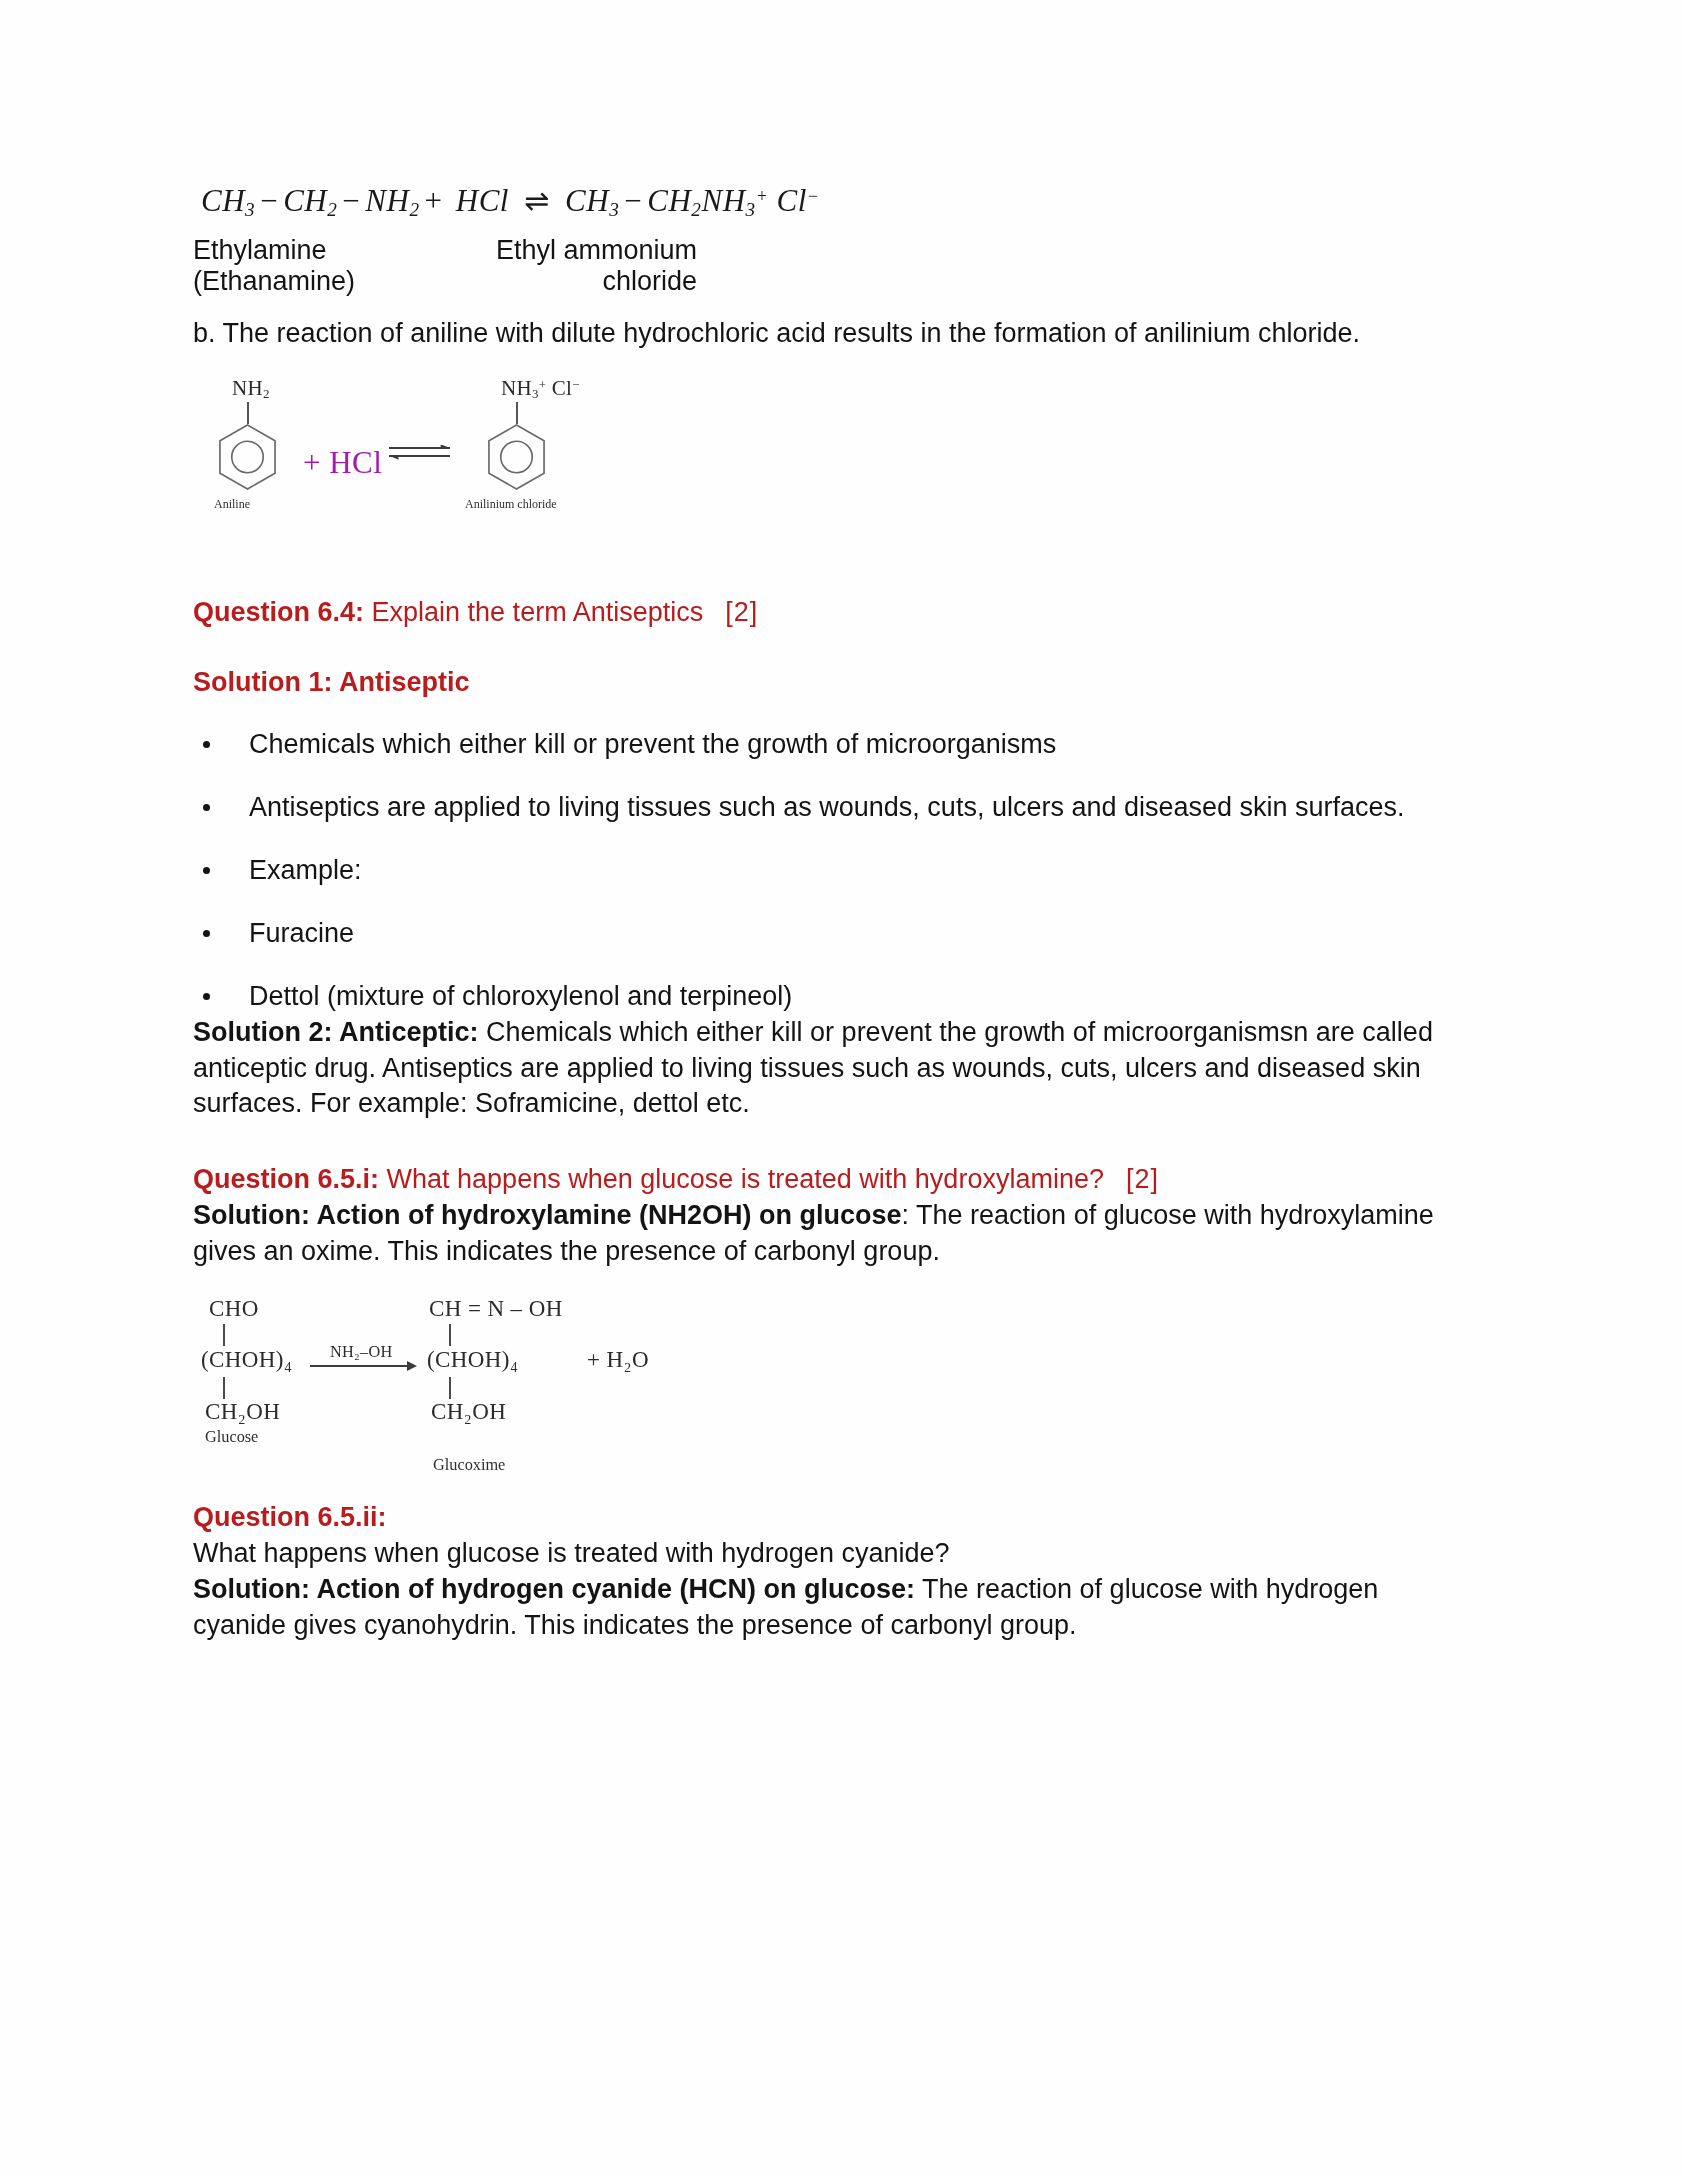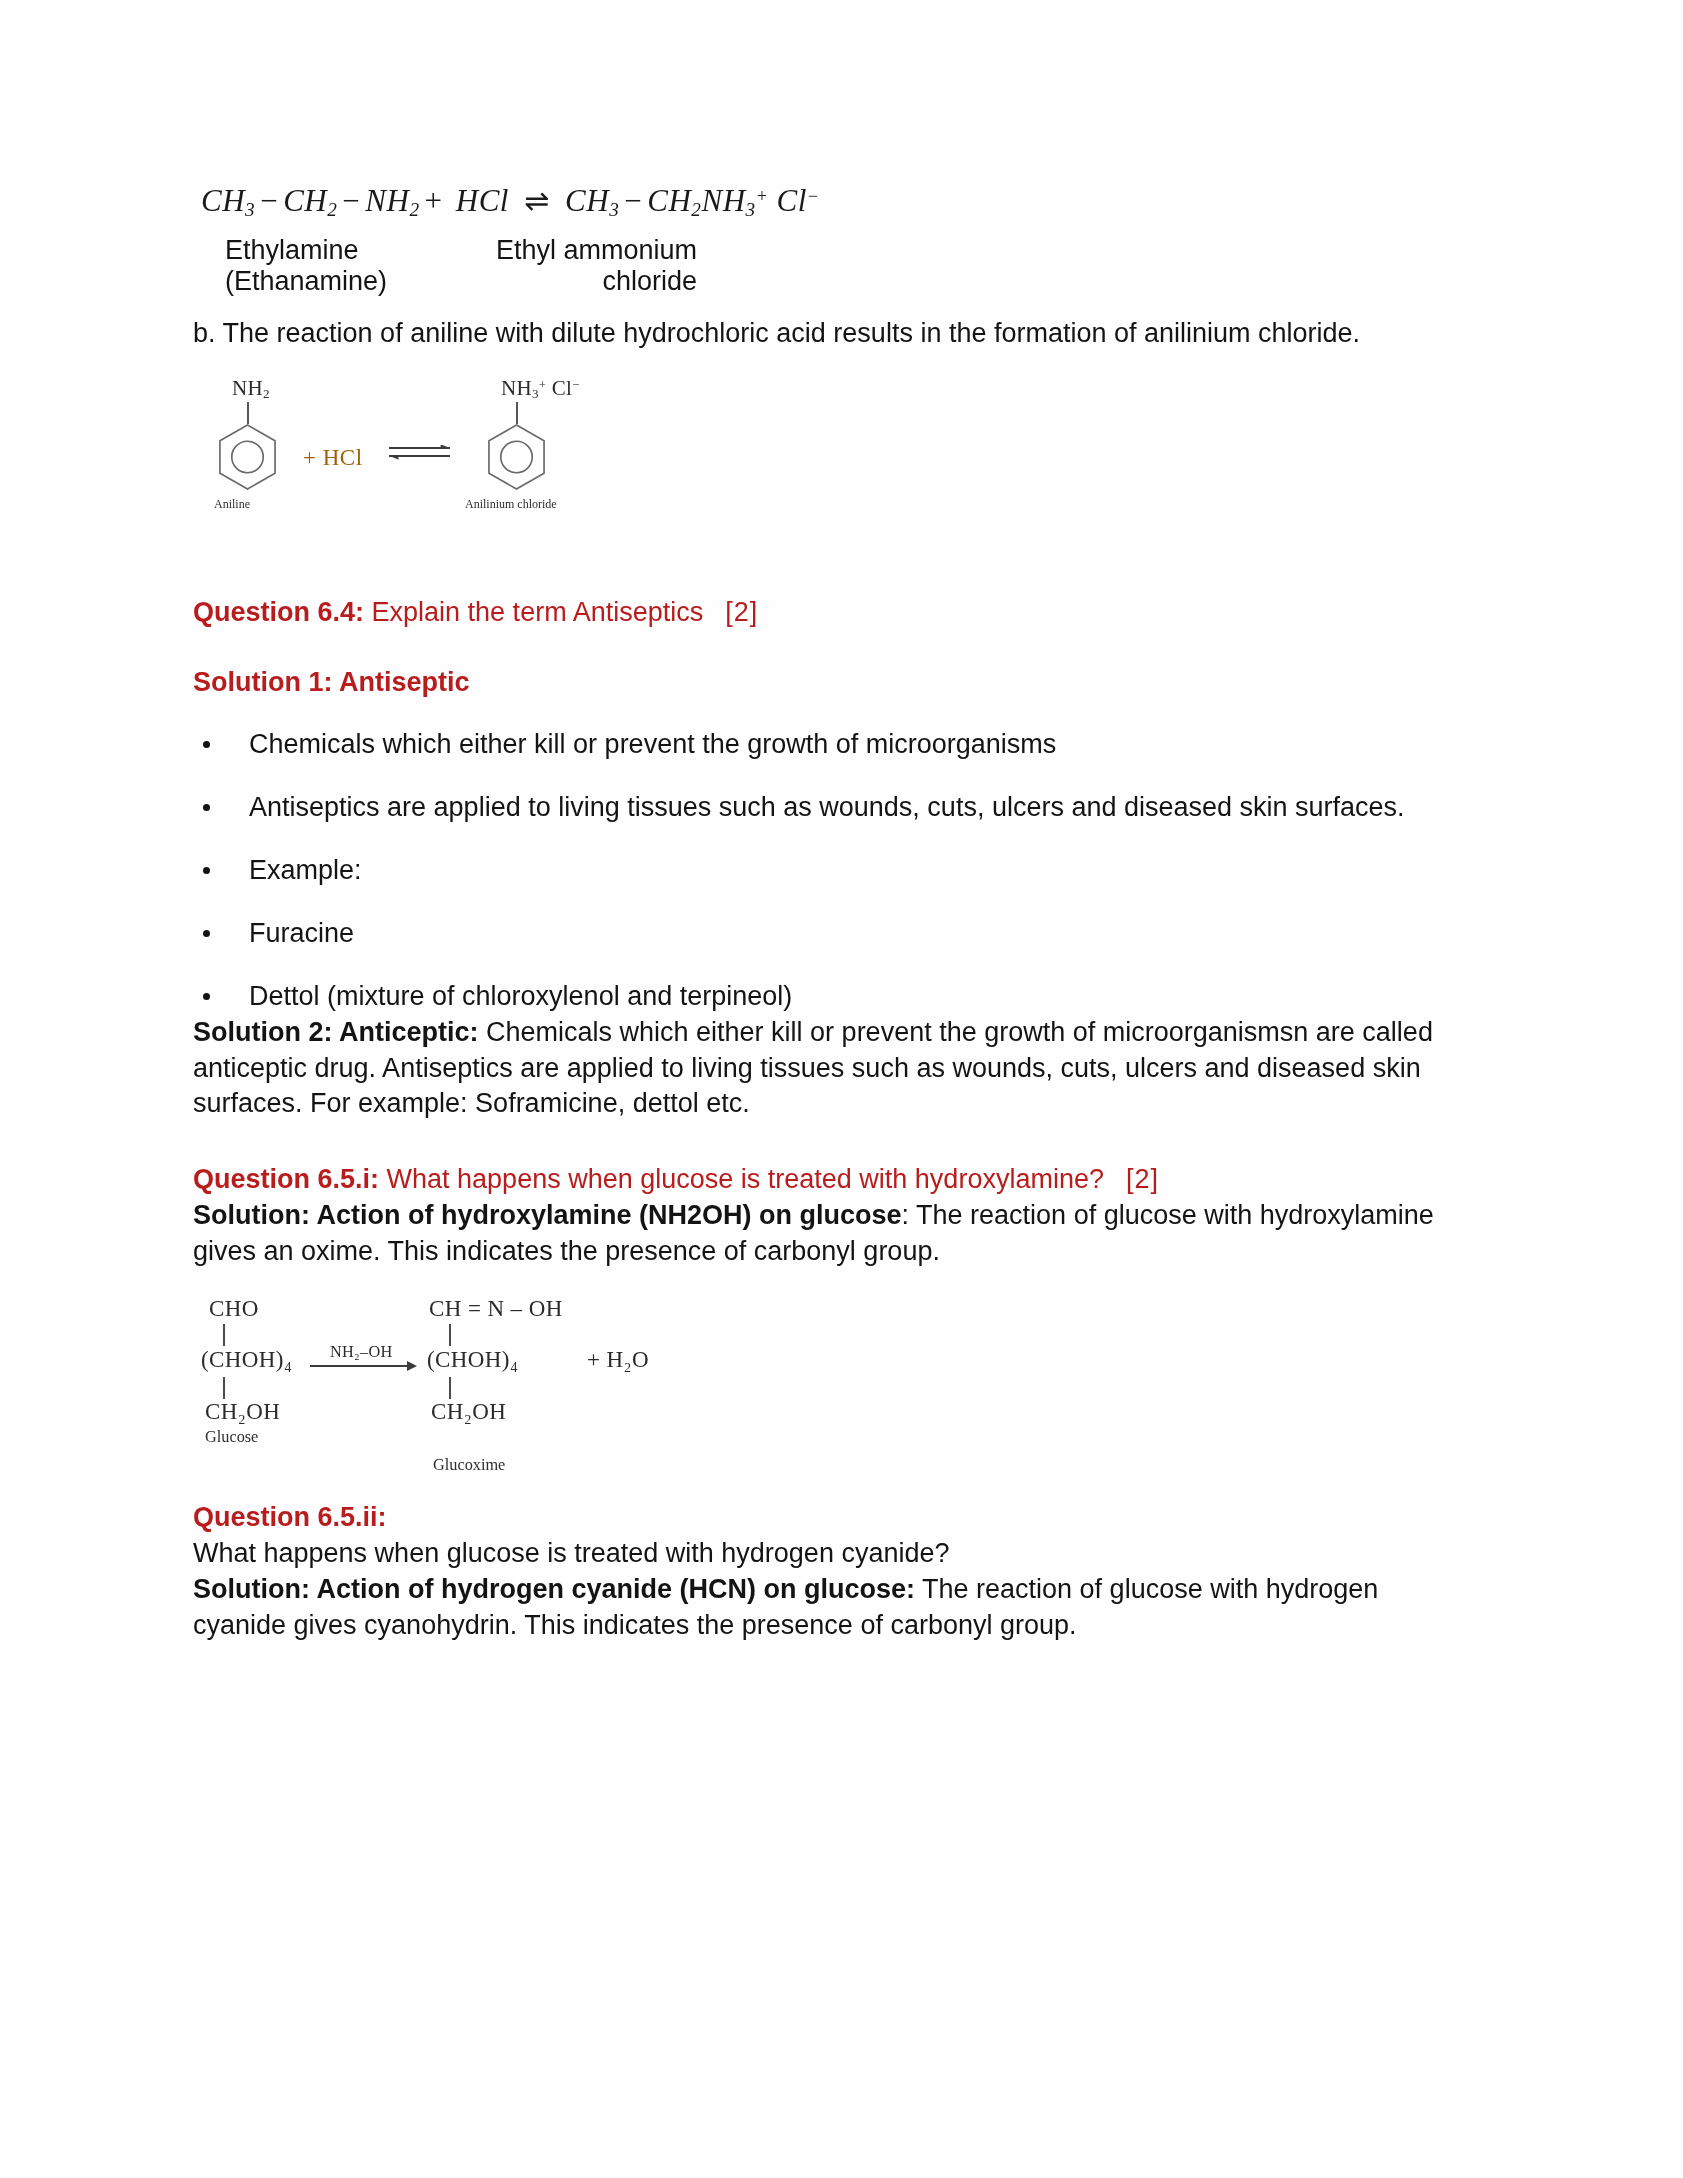--- a/index.html
+++ b/index.html
@@ -61,21 +61,21 @@
     position: relative;
     height: 81px;
     margin-top: 14px;
   }
   .eq-label {
     position: absolute;
     font-size: 27px;
     line-height: 1.13;
     color: #141414;
   }
-  .eq-label.left { left: 0px; top: 0px; margin-left: 32px; }
+  .eq-label.left { left: 0px; top: 0px; }
   .eq-label.right { left: 303px; top: 0px; }
   .eq-label .l2 { display: block; }
   .eq-label.right .l2 { padding-left: 32px; text-align: right; }
 
   
   p.body {
     font-size: 27px;
     line-height: 1.33;
     margin: 0;
     color: #141414;
@@ -108,22 +108,22 @@
     background: #555;
   }
   .hexagon {
     position: absolute;
     width: 61px;
     height: 69px;
   }
   .fig-plus-hcl {
     position: absolute;
     font-family: "Liberation Serif", serif;
-    font-size: 23px;
-    color: #a16207;
+    font-size: 31px;
+    color: #a21caf;
     letter-spacing: 0.5px;
   }
   .fig-equil-arrows {
     position: absolute;
     width: 61px;
     height: 16px;
   }
   .fig-equil-arrows .bar {
     position: absolute;
     height: 1.8px;

